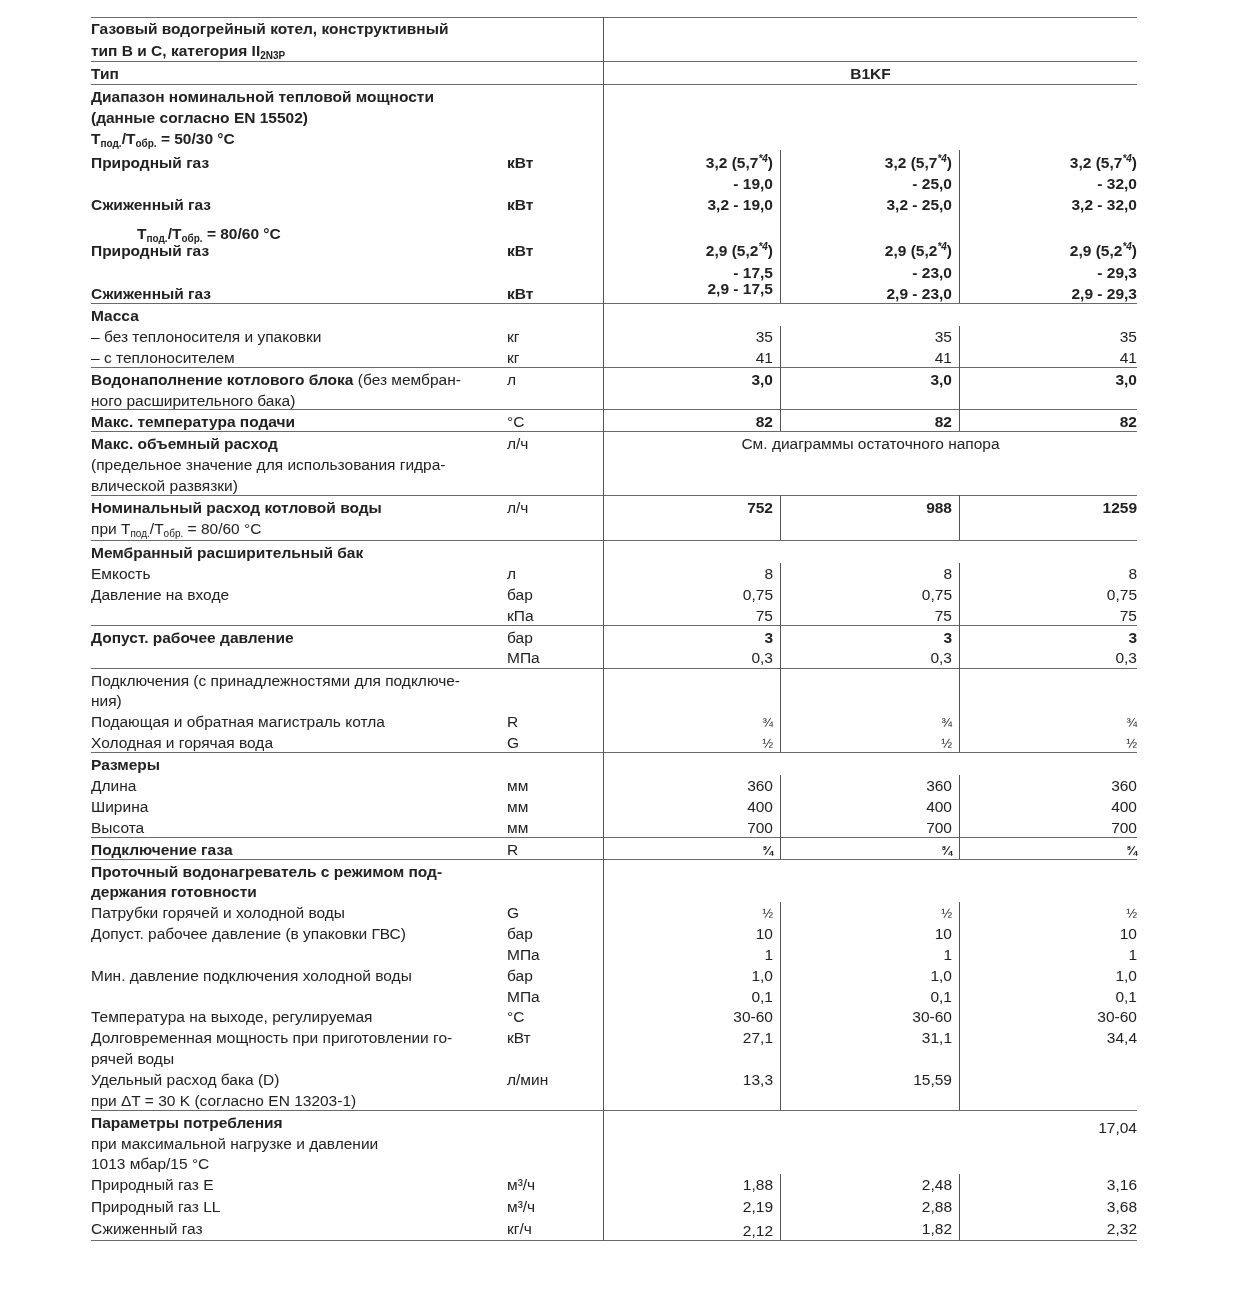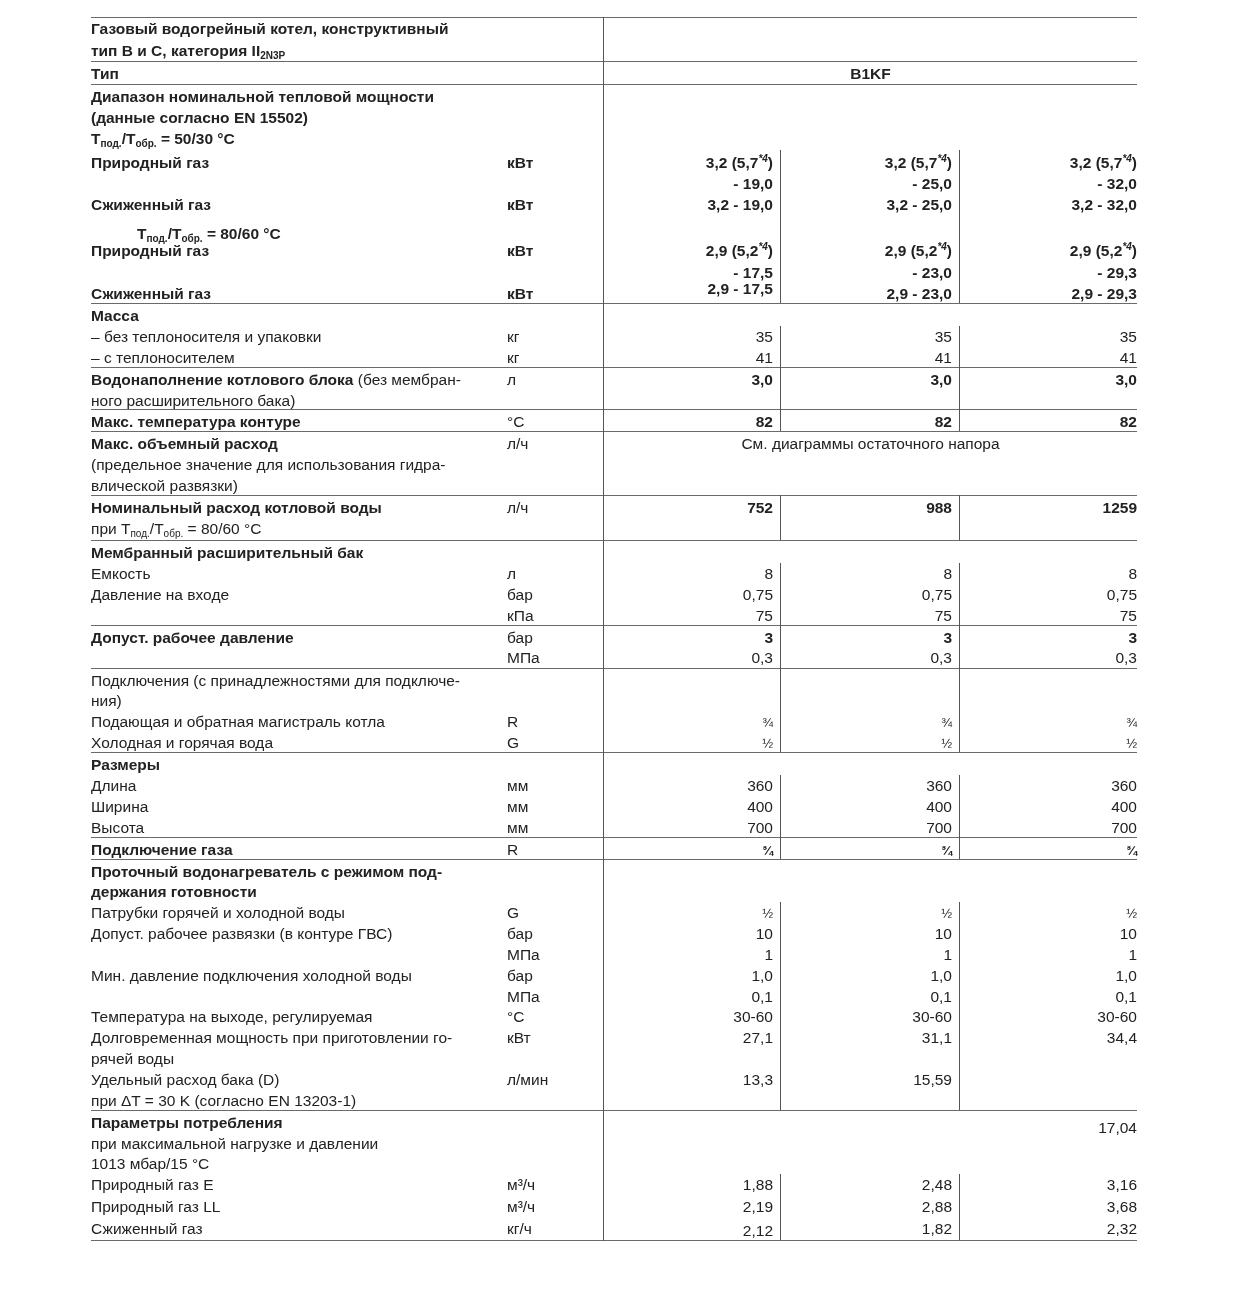--- a/index.html
+++ b/index.html
@@ -110,21 +110,21 @@
       <div class="cell unit" style="top: 347px;">кг</div>
       <div class="cell v1" style="top: 347px;"><span>41</span></div>
       <div class="cell v2" style="top: 347px;"><span>41</span></div>
       <div class="cell v3" style="top: 347px;"><span>41</span></div>
       <div class="cell lbl b" style="top: 369px;"><span>Водонаполнение котлового блока</span><span style="font-weight: normal;"> (без мембран-</span></div>
       <div class="cell unit" style="top: 369px;">л</div>
       <div class="cell v1 b" style="top: 369px;"><span>3,0</span></div>
       <div class="cell v2 b" style="top: 369px;"><span>3,0</span></div>
       <div class="cell v3 b" style="top: 369px;"><span>3,0</span></div>
       <div class="cell lbl" style="top: 390px;"><span>ного расширительного бака)</span></div>
-      <div class="cell lbl b" style="top: 411px;"><span>Макс. температура контуре</span></div>
+      <div class="cell lbl b" style="top: 411px;"><span>Макс. температура подачи</span></div>
       <div class="cell unit" style="top: 411px;">°C</div>
       <div class="cell v1 b" style="top: 411px;"><span>82</span></div>
       <div class="cell v2 b" style="top: 411px;"><span>82</span></div>
       <div class="cell v3 b" style="top: 411px;"><span>82</span></div>
       <div class="cell lbl b" style="top: 433px;"><span>Макс. объемный расход</span></div>
       <div class="cell unit" style="top: 433px;">л/ч</div>
       <div class="cell center" style="top: 433px;">См. диаграммы остаточного напора</div>
       <div class="cell lbl" style="top: 454px;"><span>(предельное значение для использования гидра-</span></div>
       <div class="cell lbl" style="top: 475px;"><span>влической развязки)</span></div>
       <div class="cell lbl b" style="top: 497px;"><span>Номинальный расход котловой воды</span></div>
@@ -190,21 +190,21 @@
       <div class="cell v1 b" style="top: 839px;"><span class="frac">¾</span></div>
       <div class="cell v2 b" style="top: 839px;"><span class="frac">¾</span></div>
       <div class="cell v3 b" style="top: 839px;"><span class="frac">¾</span></div>
       <div class="cell lbl b" style="top: 861px;"><span>Проточный водонагреватель с режимом под-</span></div>
       <div class="cell lbl b" style="top: 881px;"><span>держания готовности</span></div>
       <div class="cell lbl" style="top: 902px;"><span>Патрубки горячей и холодной воды</span></div>
       <div class="cell unit" style="top: 902px;">G</div>
       <div class="cell v1" style="top: 902px;"><span class="frac">½</span></div>
       <div class="cell v2" style="top: 902px;"><span class="frac">½</span></div>
       <div class="cell v3" style="top: 902px;"><span class="frac">½</span></div>
-      <div class="cell lbl" style="top: 923px;"><span>Допуст. рабочее развязки (в контуре ГВС)</span></div>
+      <div class="cell lbl" style="top: 923px;"><span>Допуст. рабочее давление (в упаковки ГВС)</span></div>
       <div class="cell unit" style="top: 923px;">бар</div>
       <div class="cell v1" style="top: 923px;"><span>10</span></div>
       <div class="cell v2" style="top: 923px;"><span>10</span></div>
       <div class="cell v3" style="top: 923px;"><span>10</span></div>
       <div class="cell unit" style="top: 944px;">МПа</div>
       <div class="cell v1" style="top: 944px;"><span>1</span></div>
       <div class="cell v2" style="top: 944px;"><span>1</span></div>
       <div class="cell v3" style="top: 944px;"><span>1</span></div>
       <div class="cell lbl" style="top: 965px;"><span>Мин. давление подключения холодной воды</span></div>
       <div class="cell unit" style="top: 965px;">бар</div>

